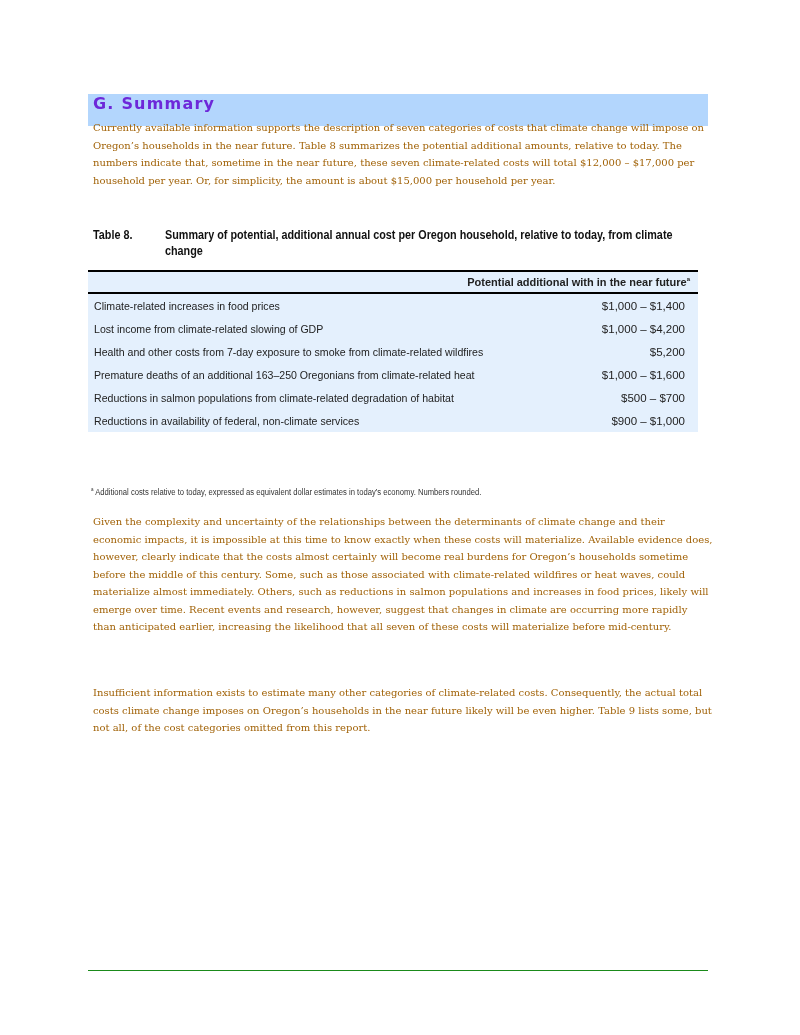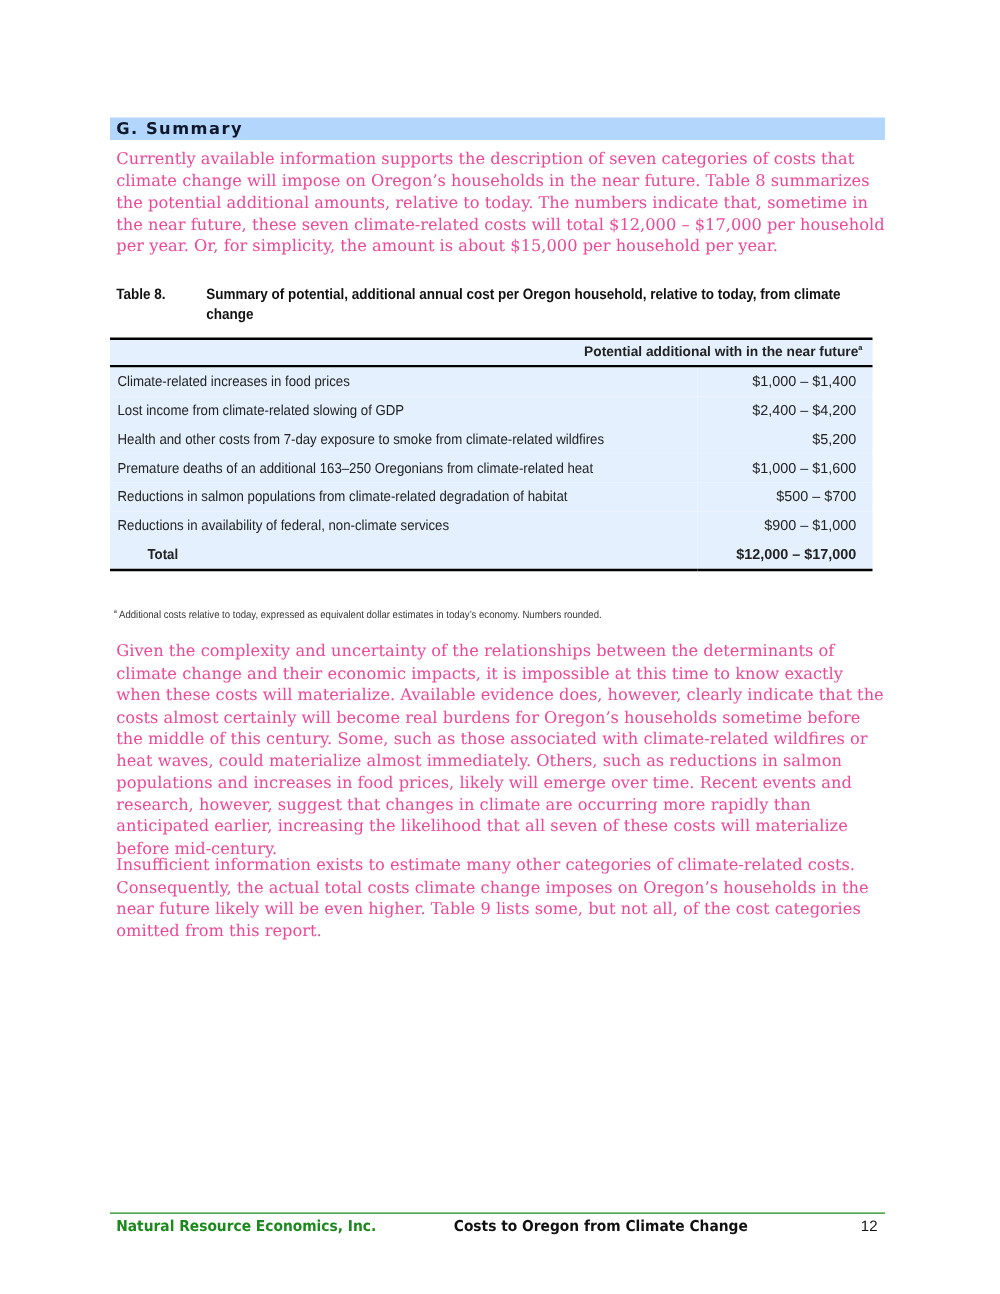--- a/index.html
+++ b/index.html
@@ -1,30 +1,30 @@
 <!DOCTYPE html>
 <html><head>
 <meta charset="utf-8">
 <style>
   html, body { margin: 0; padding: 0; background: #ffffff; }
   body { width: 800px; height: 1035px; position: relative; overflow: hidden; }
   .page { position: absolute; left: 0; top: 0; width: 800px; height: 1035px; }
 
   .section-heading {
-    position: absolute; left: 88px; top: 94px; width: 620px; height: 18px;
+    position: absolute; left: 88px; top: 94px; width: 620px; height: 32px;
     background: #b3d6fd;
     font-family: "DejaVu Sans", sans-serif; font-weight: bold;
-    font-size: 13px; letter-spacing: 1.2px; color: #0f172a;
+    font-size: 16px; letter-spacing: 1.2px; color: #6d28d9;
     line-height: 19px; padding-left: 5px; box-sizing: border-box;
   }
 
   .body-text {
     position: absolute; left: 93px; width: 620px;
-    font-family: "DejaVu Serif", serif; font-size: 13px;
-    line-height: 17.5px; color: #ec4899; margin: 0;
+    font-family: "DejaVu Serif", serif; font-size: 10px;
+    line-height: 17.5px; color: #a16207; margin: 0;
   }
   #p1 { top: 119px; }
   #p2 { top: 513px; }
   #p3 { top: 684px; }
 
   .table-caption {
     position: absolute; left: 93px; top: 227px; width: 600px;
     font-family: "Liberation Sans", sans-serif; font-weight: bold;
     font-size: 12px; line-height: 16px; color: #111;
     transform: scaleX(0.9); transform-origin: left top;
@@ -97,51 +97,42 @@
         <col style="width:470px">
         <col style="width:140px">
       </colgroup>
     <tbody>
       <tr>
         <td class="label"><span class="lbl">Climate-related increases in food prices</span></td>
         <td class="val">$1,000 – $1,400</td>
       </tr>
       <tr>
         <td class="label"><span class="lbl">Lost income from climate-related slowing of GDP</span></td>
-        <td class="val">$2,400 – $4,200</td>
+        <td class="val">$1,000 – $4,200</td>
       </tr>
       <tr>
         <td class="label"><span class="lbl">Health and other costs from 7-day exposure to smoke from climate-related wildfires</span></td>
         <td class="val">$5,200</td>
       </tr>
       <tr>
         <td class="label"><span class="lbl">Premature deaths of an additional 163–250 Oregonians from climate-related heat</span></td>
         <td class="val">$1,000 – $1,600</td>
       </tr>
       <tr>
         <td class="label"><span class="lbl">Reductions in salmon populations from climate-related degradation of habitat</span></td>
         <td class="val">$500 – $700</td>
       </tr>
       <tr>
         <td class="label"><span class="lbl">Reductions in availability of federal, non-climate services</span></td>
         <td class="val">$900 – $1,000</td>
       </tr>
-      <tr class="total">
-        <td class="label"><span class="lbl">Total</span></td>
-        <td class="val">$12,000 – $17,000</td>
-      </tr>
     </tbody>
   </table>
 
   <div class="footnote"><sup>a</sup><span> Additional costs relative to today, expressed as equivalent dollar estimates in today’s economy. Numbers rounded.</span></div>
 
   <p id="p2" class="body-text">Given the complexity and uncertainty of the relationships between the determinants of climate change and their economic impacts, it is impossible at this time to know exactly when these costs will materialize. Available evidence does, however, clearly indicate that the costs almost certainly will become real burdens for Oregon’s households sometime before the middle of this century. Some, such as those associated with climate-related wildfires or heat waves, could materialize almost immediately. Others, such as reductions in salmon populations and increases in food prices, likely will emerge over time. Recent events and research, however, suggest that changes in climate are occurring more rapidly than anticipated earlier, increasing the likelihood that all seven of these costs will materialize before mid-century.</p>
 
   <p id="p3" class="body-text">Insufficient information exists to estimate many other categories of climate-related costs. Consequently, the actual total costs climate change imposes on Oregon’s households in the near future likely will be even higher. Table 9 lists some, but not all, of the cost categories omitted from this report.</p>
 
   <div class="footer-rule"></div>
-  <div class="footer">
-    <span class="org">Natural Resource Economics, Inc.</span>
-    <span class="doc-title">Costs to Oregon from Climate Change</span>
-    <span class="page-num">12</span>
-  </div>
 
 </div>
 
 </body></html>

